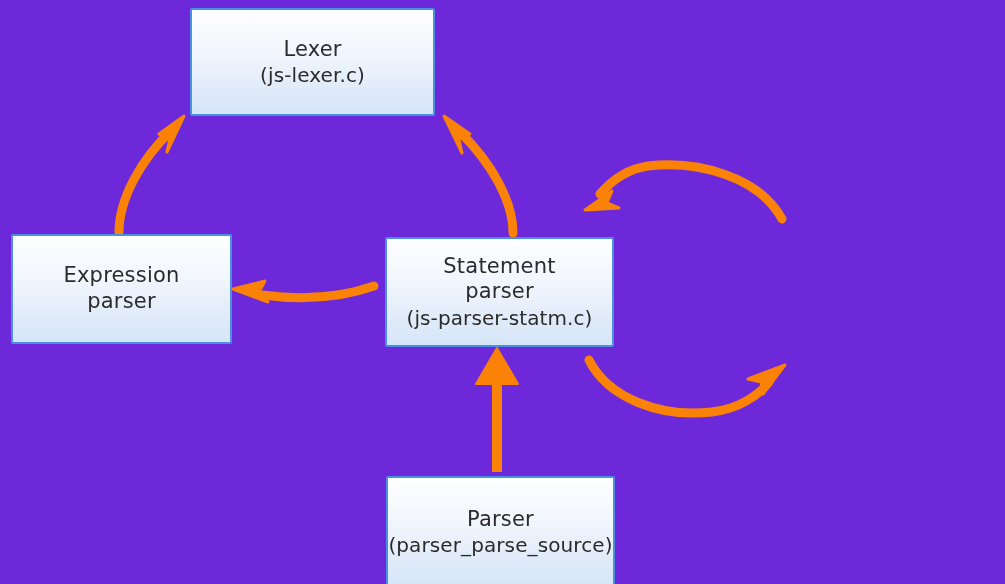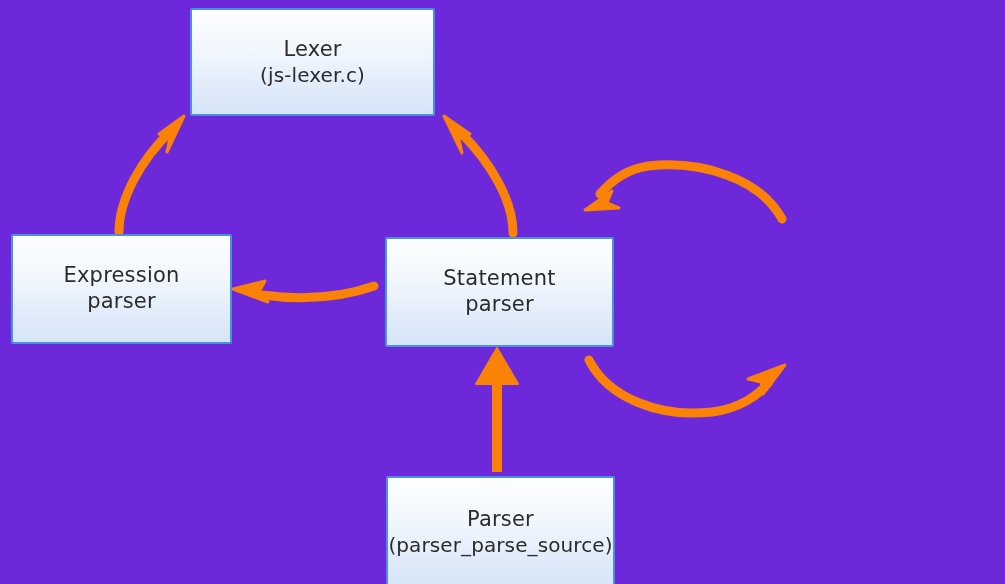--- a/index.html
+++ b/index.html
@@ -105,20 +105,21 @@
   </div>
 
   <div class="node three-line" id="node-expression">
     <span class="title">Expression</span>
     <span class="title">parser</span>
   </div>
 
   <div class="node three-line" id="node-statement">
     <span class="title">Statement</span>
     <span class="title">parser</span>
+    <span class="subtitle">(js-parser-statm.c)</span>
   </div>
 
 
   <div class="node" id="node-parser">
     <span class="title">Parser</span>
     <span class="subtitle">(parser_parse_source)</span>
   </div>
 
 </div>
 

